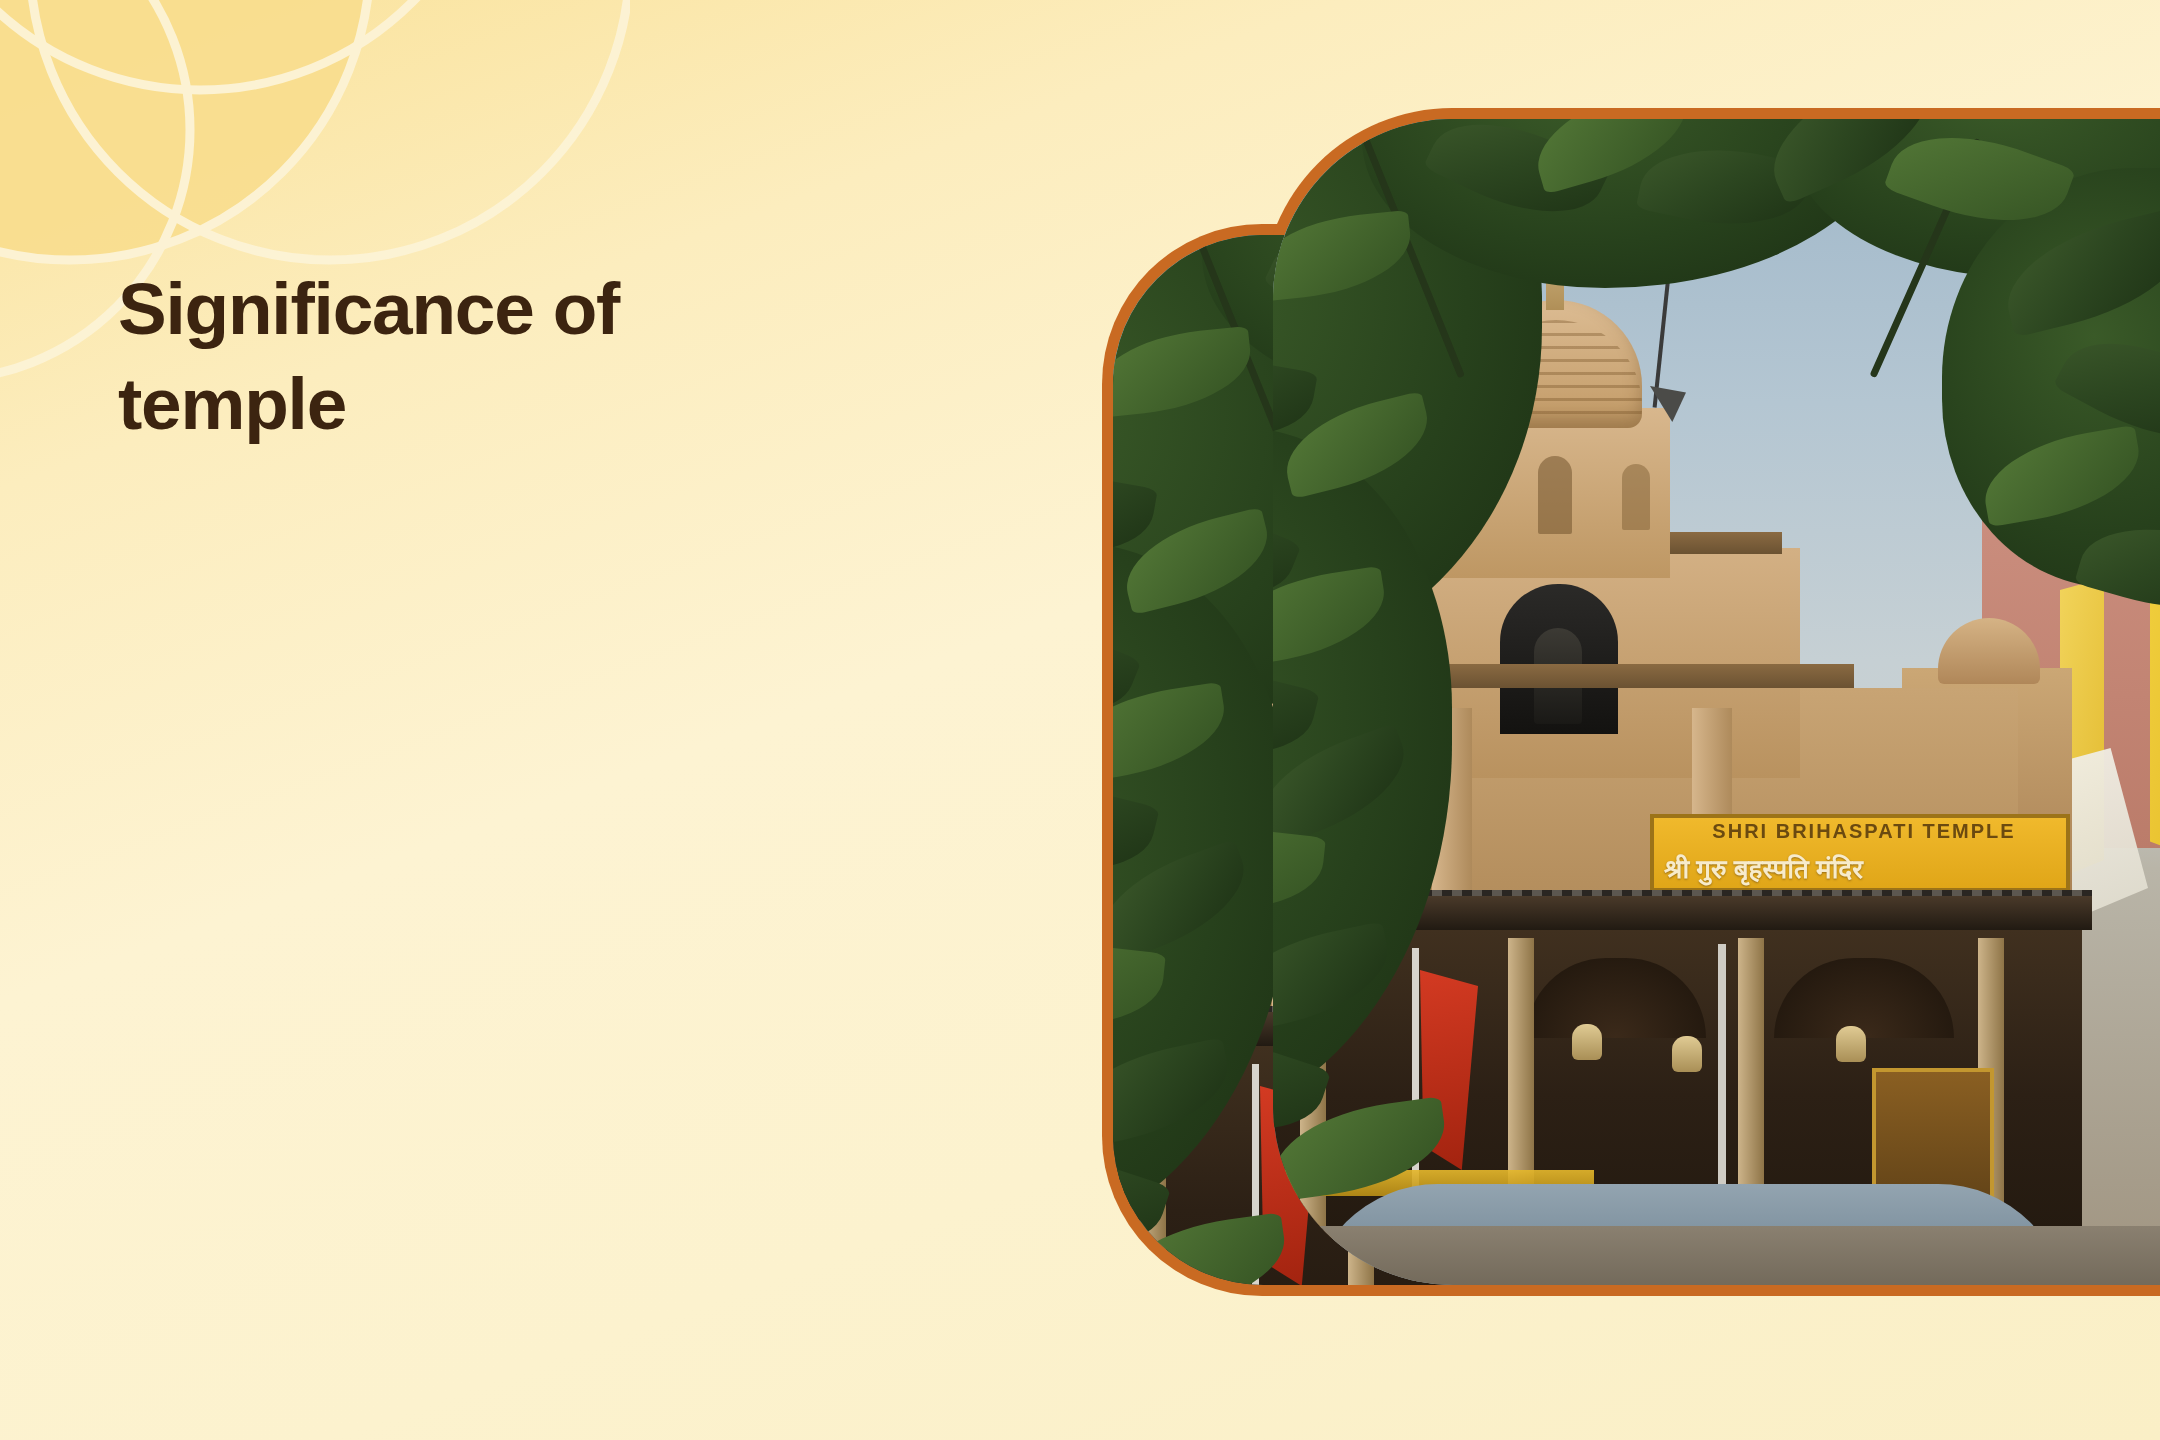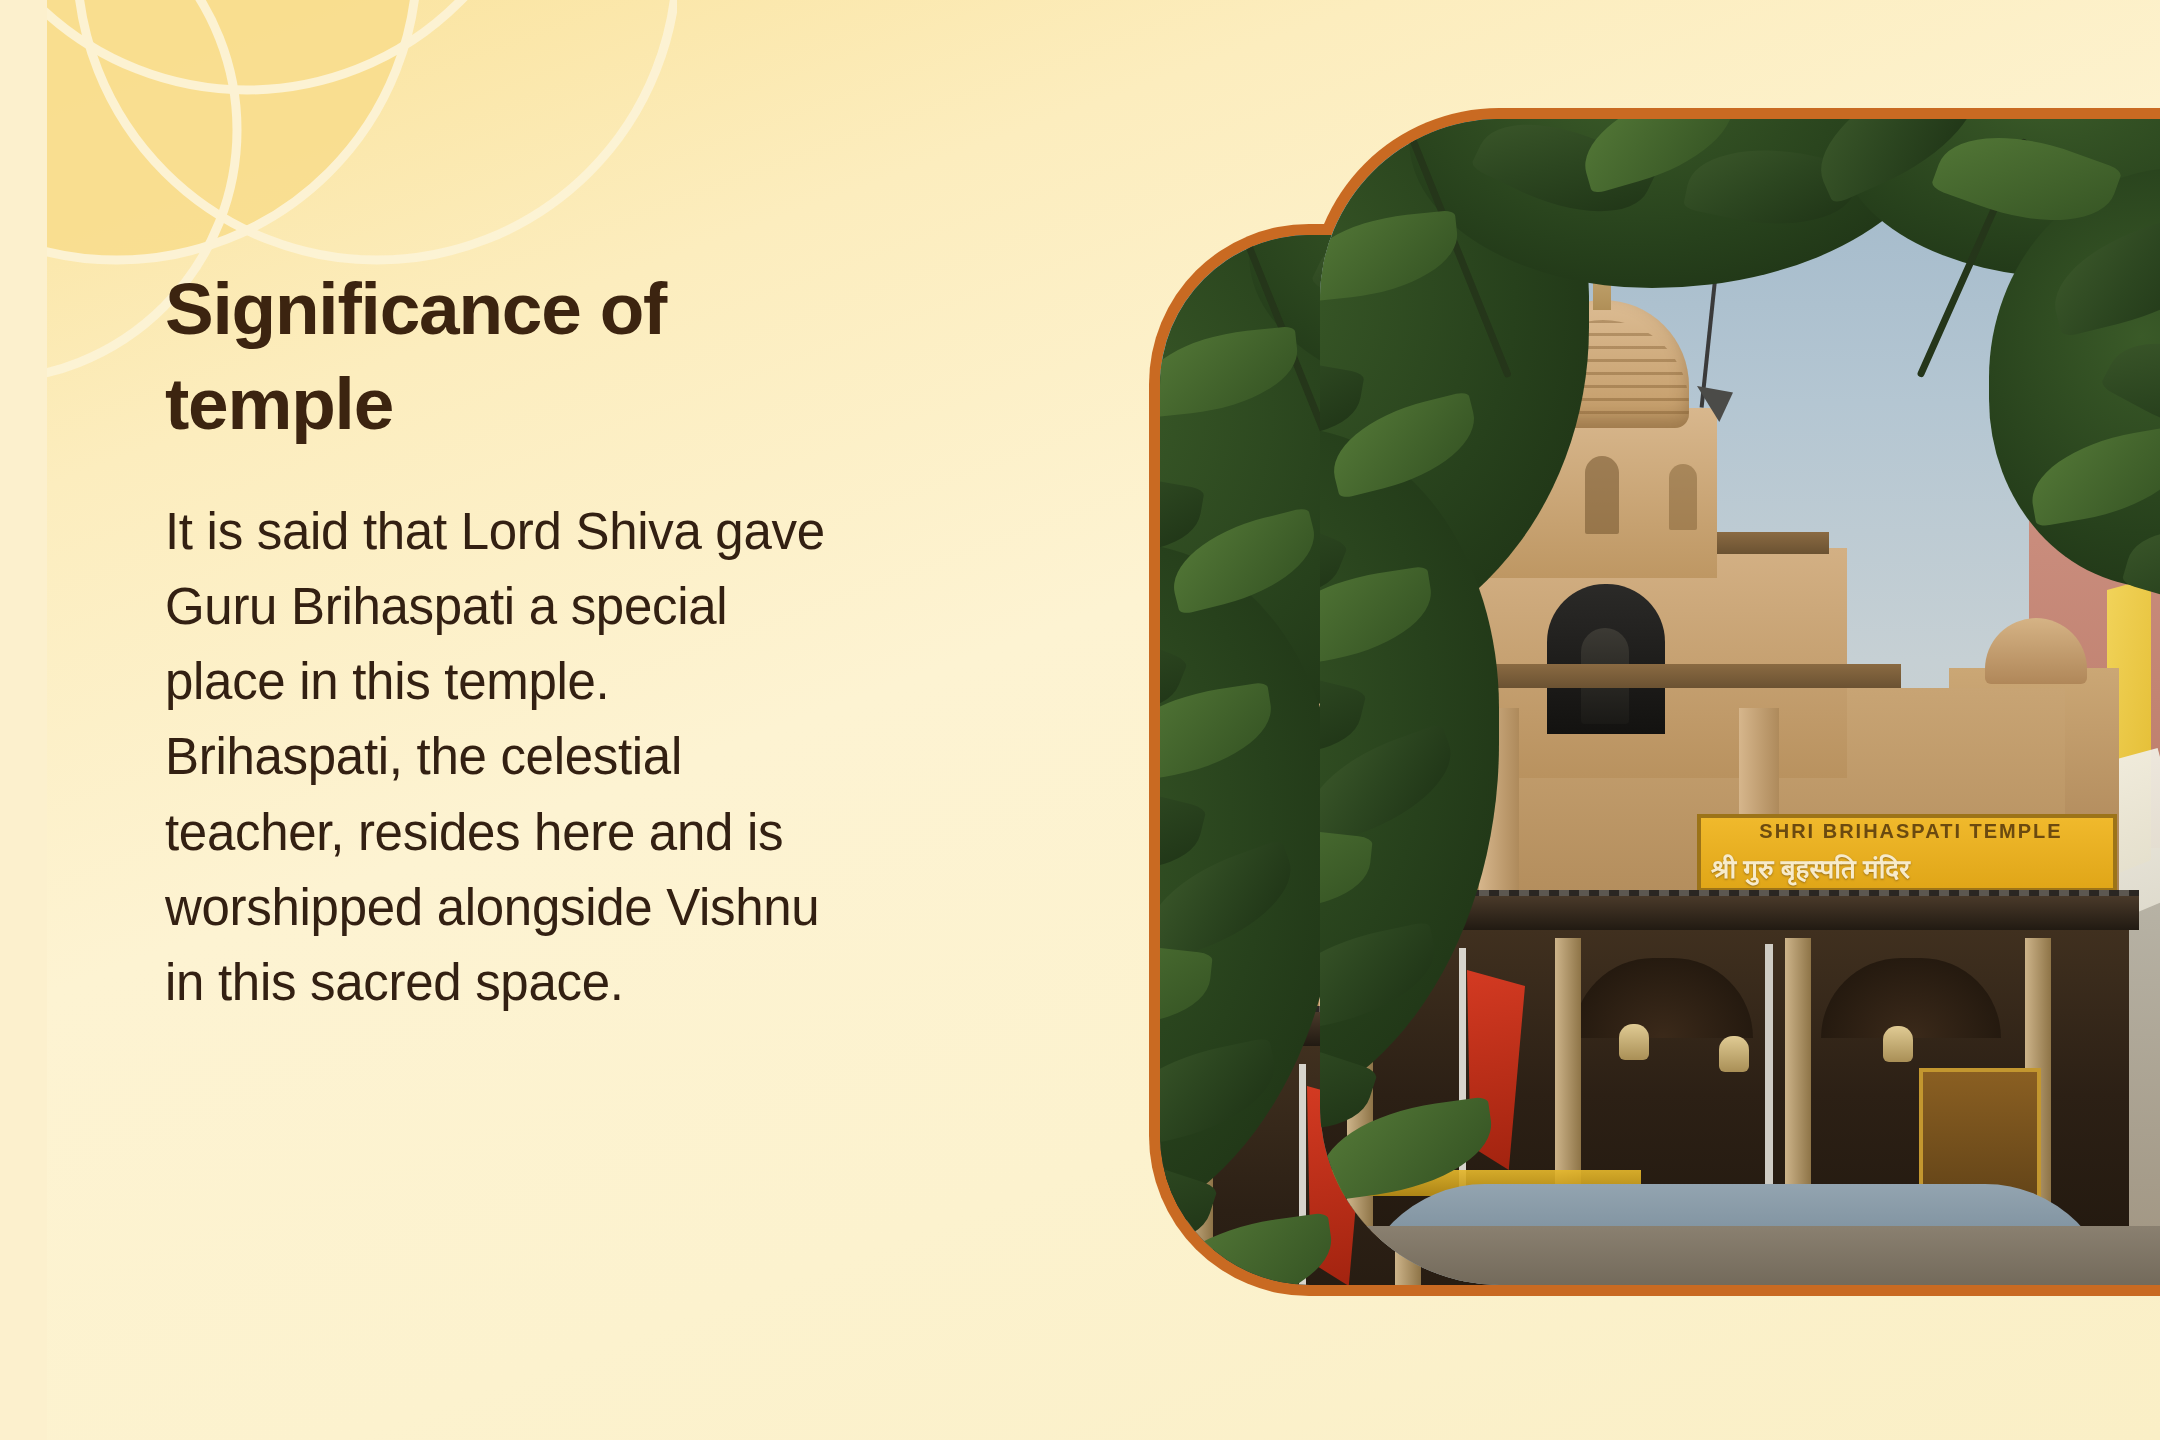--- a/index.html
+++ b/index.html
@@ -9,21 +9,20 @@
     background:#FCF0CD;
     position:relative;
   }
 
   
   #slide {
     position:absolute; inset:0;
     background:
       linear-gradient(160deg,#FAE29A 0%,#FCEDBE 22%,#FDF3D2 45%,#FCF2CE 70%,#FAEFC6 100%);
     overflow:hidden;
-    margin-left:47px;
   }
   #sun-decor {
     position:absolute; left:-230px; top:-340px;
     width:860px; height:760px;
     pointer-events:none; opacity:.9;
   }
   #sun-decor circle { fill:none; stroke:#FDF4D8; stroke-width:9; }
   #sun-decor .solid { fill:#F9DE8E; stroke:none; }
 
   
@@ -227,21 +226,20 @@
   <svg id="sun-decor" viewBox="0 0 860 760">
     <circle class="solid" cx="300" cy="300" r="300"></circle>
     <circle cx="300" cy="300" r="300"></circle>
     <circle cx="560" cy="300" r="300"></circle>
     <circle cx="430" cy="130" r="300"></circle>
     <circle cx="170" cy="470" r="250"></circle>
   </svg>
 
   <div id="text-col">
     <h1 id="page-title">Significance of temple</h1>
-    <p id="body-copy">It is said that Lord Shiva gave Guru Brihaspati a special place in this temple. Brihaspati, the celestial teacher, resides here and is worshipped alongside Vishnu in this sacred space.</p>
   </div>
 
   <div id="photo-frame">
     <div class="frame-layer">
       <div class="shape-a"></div>
       <div class="shape-b"></div>
     </div>
 
     <div class="inner-a">
       <div class="photo-canvas">

